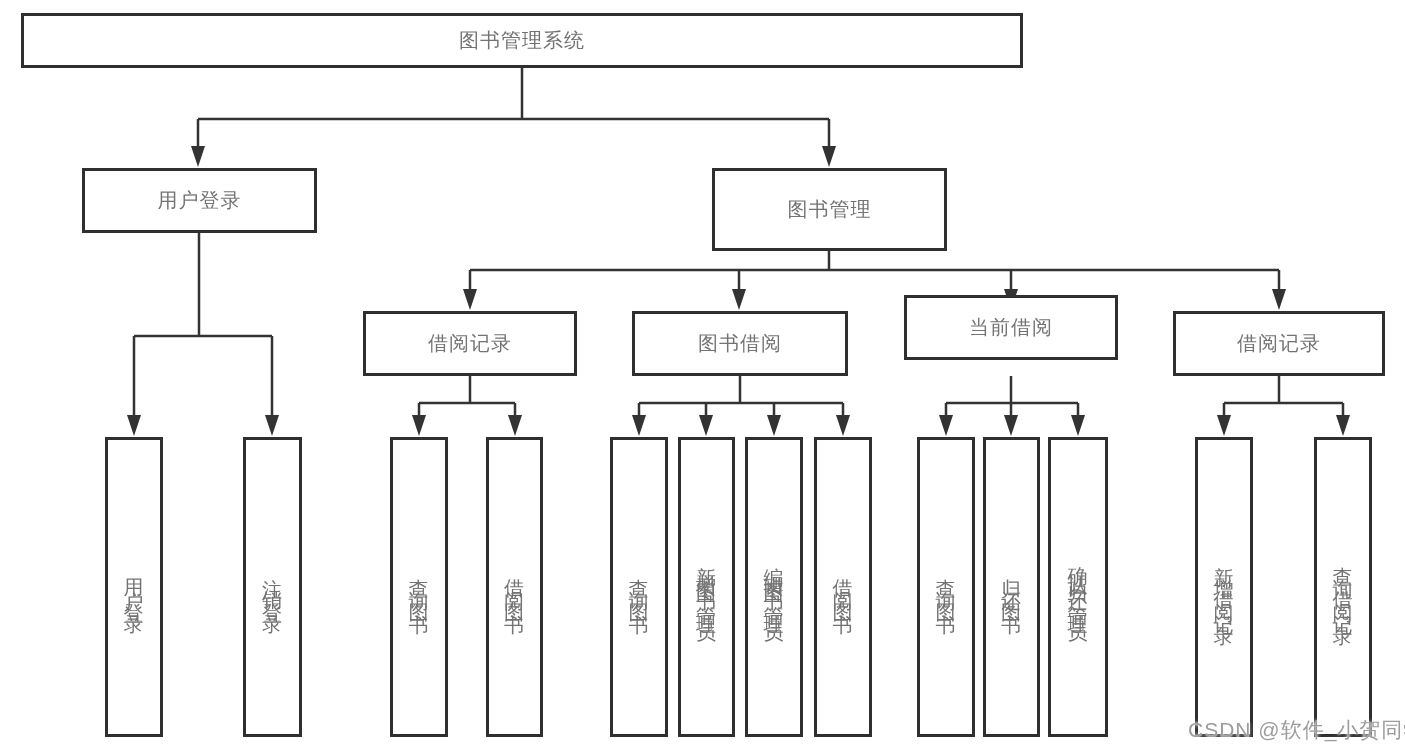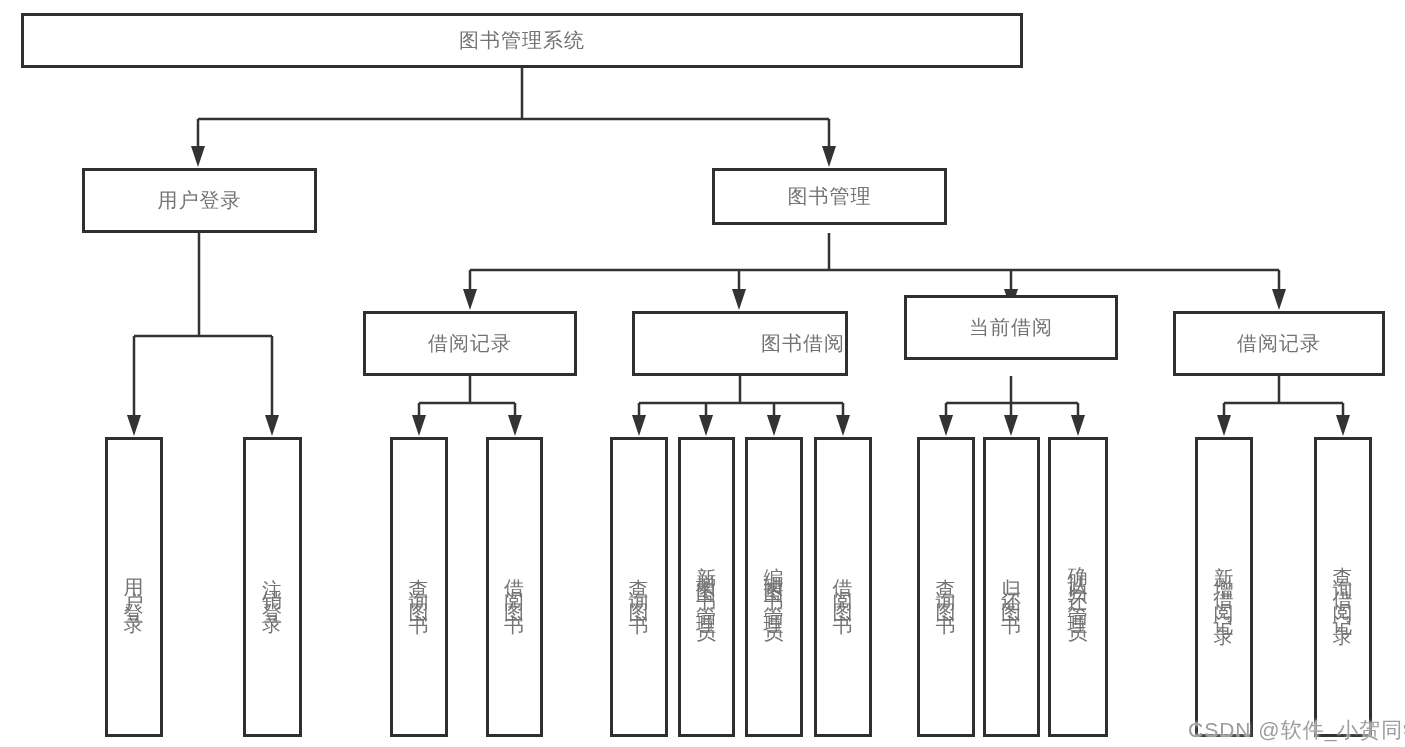--- a/index.html
+++ b/index.html
@@ -87,28 +87,28 @@
     </g>
   </svg>
 
   <div class="box" style="left:21px;top:13px;width:1002px;height:55px;">
     <span class="hlabel">图书管理系统</span>
   </div>
 
   <div class="box" style="left:82px;top:168px;width:235px;height:65px;">
     <span class="hlabel">用户登录</span>
   </div>
-  <div class="box" style="left:712px;top:168px;width:235px;height:57px;">
+  <div class="box" style="left:712px;top:168px;width:235px;height:83px;">
     <span class="hlabel">图书管理</span>
   </div>
 
   <div class="box" style="left:363px;top:311px;width:214px;height:65px;">
     <span class="hlabel">借阅记录</span>
   </div>
-  <div class="box" style="left:632px;top:311px;width:216px;height:65px;justify-content:flex-end;">
+  <div class="box" style="left:632px;top:311px;width:216px;height:65px;">
     <span class="hlabel">图书借阅</span>
   </div>
   <div class="box" style="left:904px;top:295px;width:214px;height:65px;">
     <span class="hlabel">当前借阅</span>
   </div>
   <div class="box" style="left:1173px;top:311px;width:212px;height:65px;text-align:center;">
     <span class="hlabel">借阅记录</span>
   </div>
 
   <div class="box leaf" style="left:105px;top:437px;width:58px;height:300px;">

